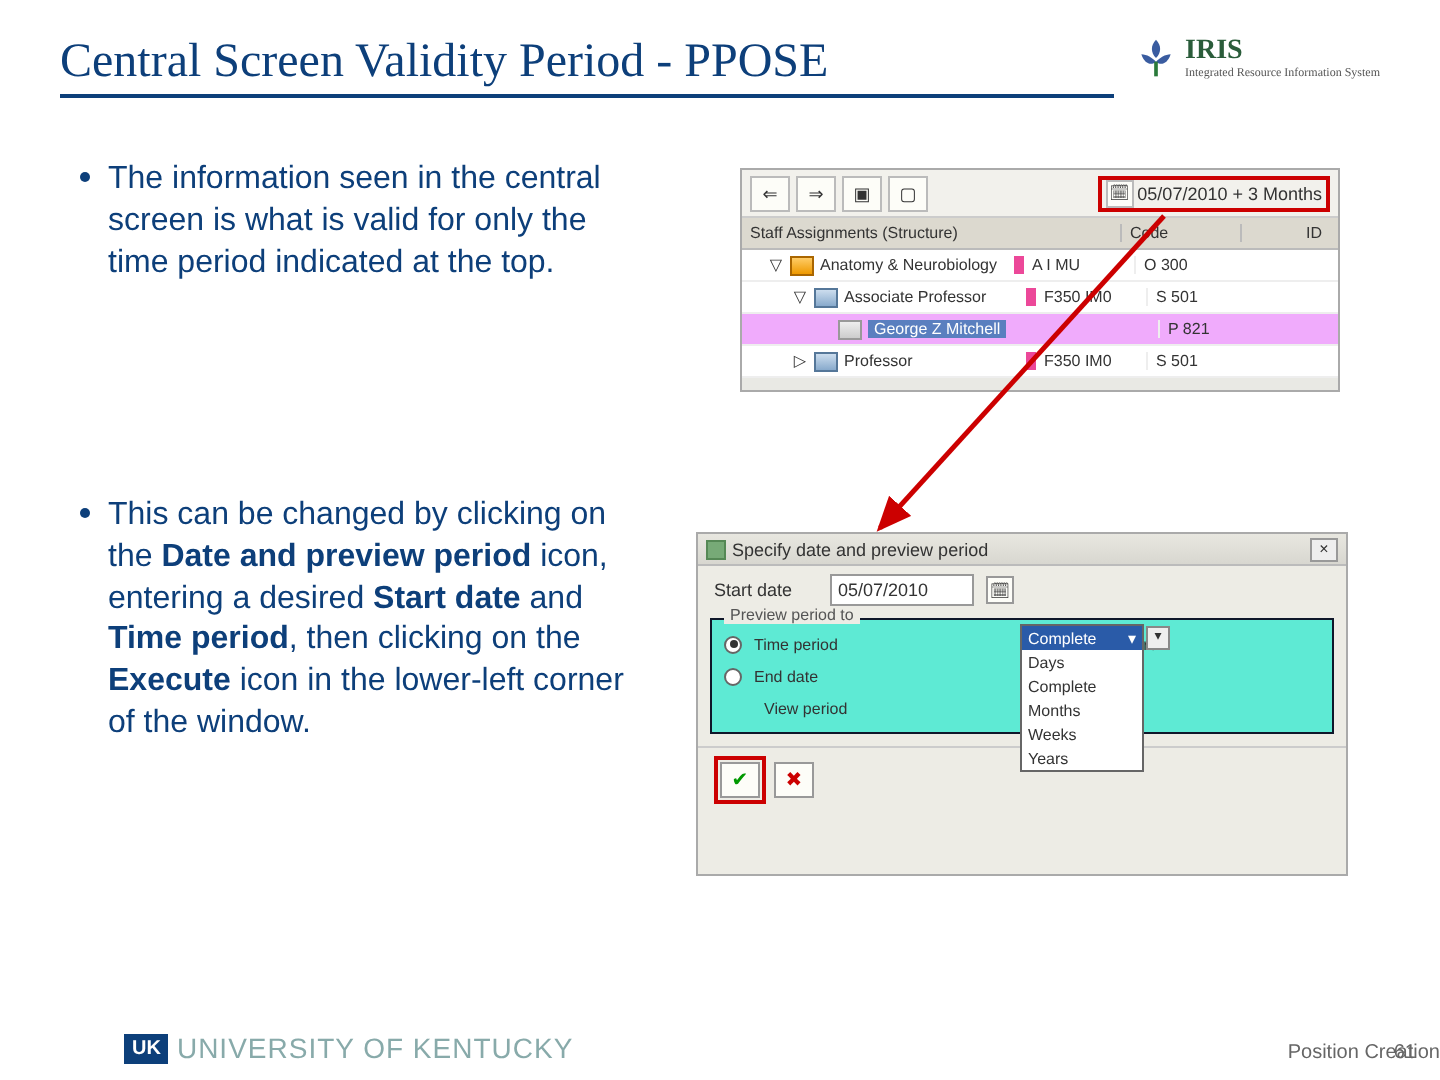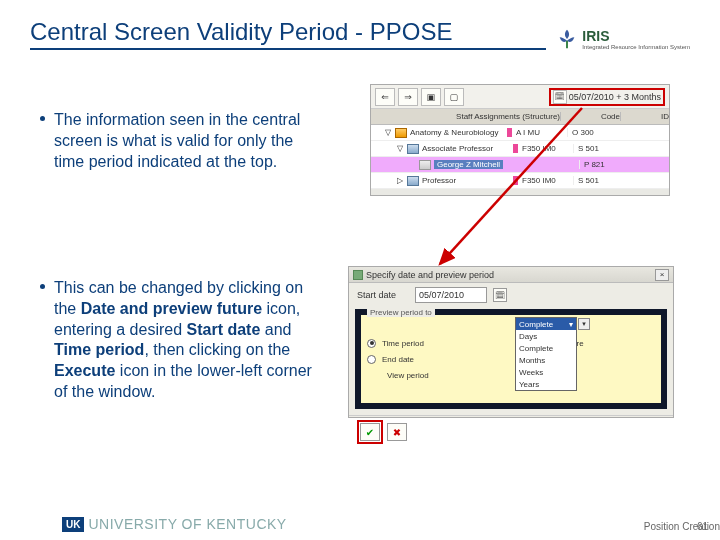--- a/index.html
+++ b/index.html
@@ -8,22 +8,23 @@
     height: 540px;
     background: #fff;
     font-family: "Segoe UI", "Trebuchet MS", Arial, sans-serif;
     position: relative;
     overflow: hidden;
   }
   .title-bar {
     position: absolute;
     top: 18px; left: 30px; right: 30px;
     display: flex;
-    align-items: flex-end;
+    align-items: flex-start;
     justify-content: space-between;
+    font-family: Liberation Serif, serif;
   }
   .title-text {
     font-size: 24px;
     color: #0d3f7a;
     font-weight: 400;
     border-bottom: 2px solid #0d3f7a;
     padding-bottom: 2px;
     flex: 1;
     margin-right: 10px;
   }
@@ -35,21 +36,20 @@
     font-weight: bold;
     font-size: 14px;
   }
   .logo svg { flex-shrink: 0; }
   .logo .sub { font-size: 6px; font-weight: normal; color: #555; line-height: 6px; display: block; }
   .bullet {
     position: absolute;
     font-size: 16px;
     color: #0d3f7a;
     line-height: 1.3;
-    margin-top: 30px;
   }
   .bullet .dot {
     position: absolute;
     left: -14px; top: 6px;
     width: 5px; height: 5px;
     background: #0d3f7a;
     border-radius: 50%;
   }
   .b1 { top: 80px; left: 54px; width: 260px; }
   .b2 { top: 248px; left: 54px; width: 270px; }
@@ -80,21 +80,21 @@
     height: 18px;
     margin-left: auto;
   }
   .date-highlight .dicon {
     width: 14px; height: 14px; background: #fdfdf8; border: 1px solid #bbb;
     display: flex; align-items: center; justify-content: center; font-size: 8px;
   }
   .date-highlight span { font-size: 9px; }
   .shot1 .headerrow {
     height: 16px; background: #dcd9cf; border-bottom: 1px solid #bbb;
-    display: flex; align-items: center; text-align: right;
+    display: flex; align-items: center;
   }
   .shot1 .col1 { width: 190px; padding-left: 4px; border-right: 1px solid #bbb; }
   .shot1 .col2 { width: 60px; padding-left: 4px; border-right: 1px solid #bbb; }
   .shot1 .col3 { flex: 1; padding-left: 4px; margin-left: 28px; }
   .shot1 .treerow {
     height: 16px; display: flex; align-items: center; border-bottom: 1px solid #eee;
     background: #fff;
   }
   .shot1 .treerow.sel { background: #f0abfc; }
   .shot1 .treerow .indent1 { width: 12px; }
@@ -103,21 +103,21 @@
   .treeicon { width: 10px; text-align: center; font-size: 8px; margin-right: 2px; }
   .nodeicon { width: 12px; height: 10px; margin-right: 3px; display: inline-flex; align-items: center; justify-content: center; }
   .nodeicon.org { background: linear-gradient(#fc6,#e90); border: 1px solid #a60; }
   .nodeicon.pos { background: linear-gradient(#cde,#8ac); border: 1px solid #579; }
   .nodeicon.per { background: linear-gradient(#eee,#ccc); border: 1px solid #999; }
   .shot1 .cellcode { width: 60px; padding-left: 4px; border-left: 5px solid #ec4899; }
   .shot1 .cellobj { flex: 1; padding-left: 4px; border-left: 1px solid #eee; }
   .selname { background: #5a7fbf; color: #fff; padding: 0 3px; }
 
   .shot2 {
-    top: 266px; left: 348px; width: 326px; height: 152px;
+    top: 266px; left: 348px; width: 326px; height: 172px;
     background: #edece5;
   }
   .shot2 .winbar {
     height: 16px; background: linear-gradient(#e8e7e0,#d8d7d0);
     border-bottom: 1px solid #bbb;
     display: flex; align-items: center; padding: 0 4px; gap: 3px;
   }
   .winbar .gicon { width: 10px; height: 10px; background: #7a7; border: 1px solid #585; }
   .winbar .title { font-size: 9px; color: #333; }
   .winbar .close { margin-left: auto; width: 14px; height: 12px; border: 1px solid #999; background: #eee; font-size: 8px; text-align: center; line-height: 10px; }
@@ -127,22 +127,22 @@
   .shot2 .lbl { font-size: 9px; color: #333; width: 52px; }
   .shot2 .dateinput {
     width: 72px; height: 16px; background: #fff; border: 1px solid #999;
     font-size: 9px; padding: 0 3px; display: flex; align-items: center;
   }
   .shot2 .calicon {
     width: 14px; height: 14px; border: 1px solid #999; background: #fdfdf8;
     font-size: 8px; display: flex; align-items: center; justify-content: center;
   }
   .group {
-    margin: 2px 6px; border: 6px solid #0f172a; background: #fef9c3;
-    padding: 20px 6px;
+    margin: 2px 6px; border: 1px solid #0f172a; background: #5eead4;
+    padding: 4px 6px;
     position: relative;
   }
   .group .glabel {
     position: absolute; top: -7px; left: 6px;
     background: #edece5; padding: 0 3px; font-size: 8px; color: #555;
   }
   .group .row {
     display: flex; align-items: center; gap: 6px; height: 16px;
   }
   .radio {
@@ -224,21 +224,21 @@
 </div>
 
 <div class="bullet b1">
   <span class="dot"></span>
   <span>The information seen in the central screen is what is valid for only the time period indicated at the top.</span>
 </div>
 
 <div class="bullet b2">
   <span class="dot"></span>
   <span>
-    <span>This can be changed by clicking on the </span><span class="bold">Date and preview future</span><span> icon, entering a desired </span><span class="bold">Start date</span><span> and </span><span class="bold">Time period</span><span>, then clicking on the </span><span class="bold">Execute</span><span> icon in the lower-left corner of the window.</span>
+    <span>This can be changed by clicking on the </span><span class="bold">Date and preview period</span><span> icon, entering a desired </span><span class="bold">Start date</span><span> and </span><span class="bold">Time period</span><span>, then clicking on the </span><span class="bold">Execute</span><span> icon in the lower-left corner of the window.</span>
   </span>
 </div>
 
 <div class="screenshot shot1">
   <div class="toolbar">
     <div class="tbtn">⇐</div>
     <div class="tbtn">⇒</div>
     <div class="tbtn">▣</div>
     <div class="tbtn">▢</div>
     <div class="date-highlight">

